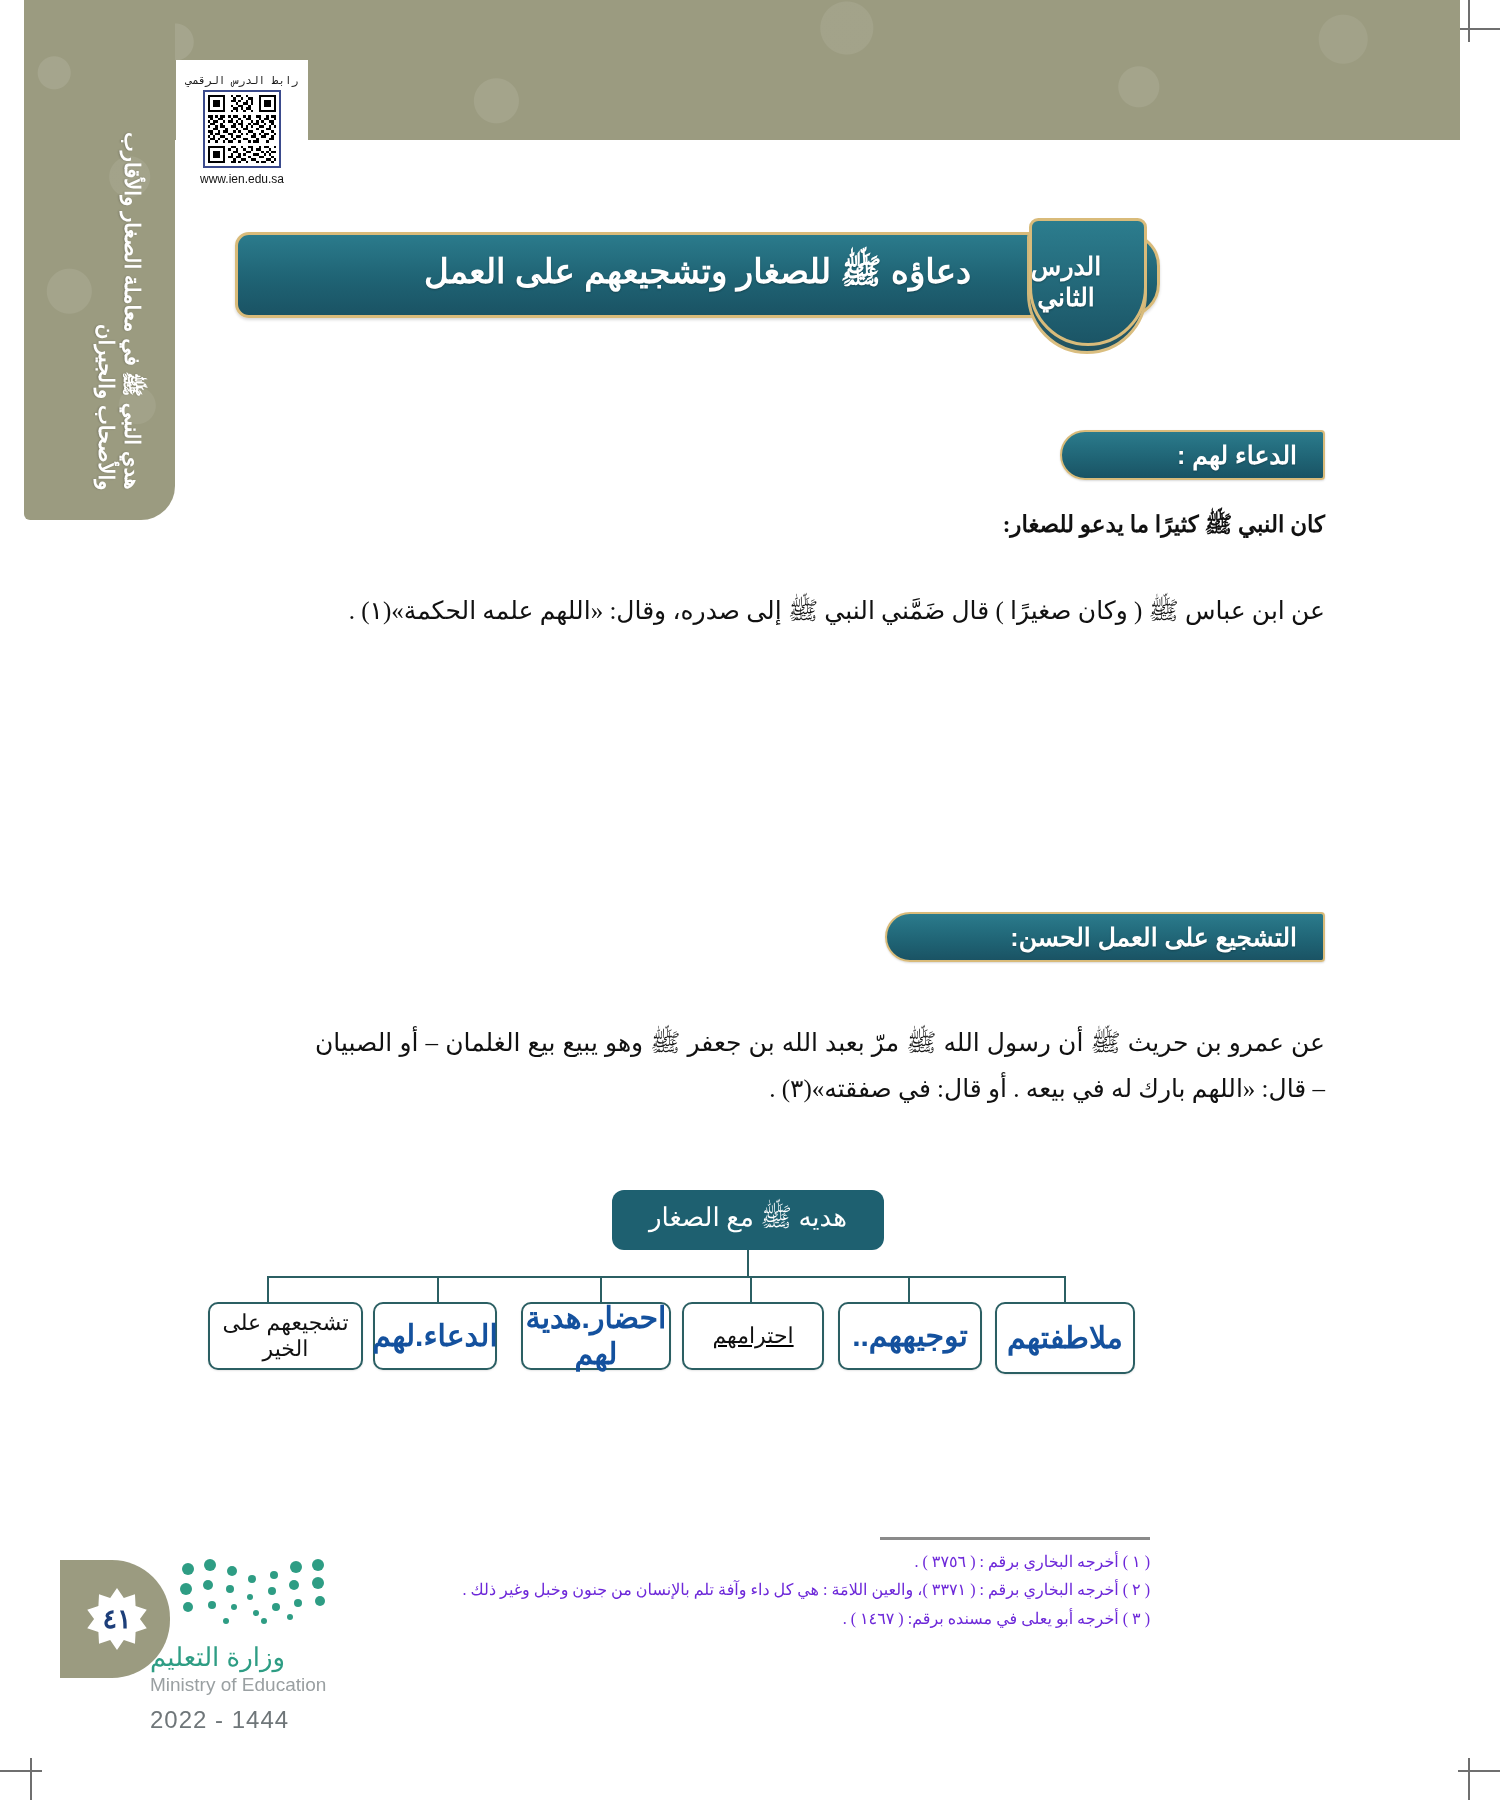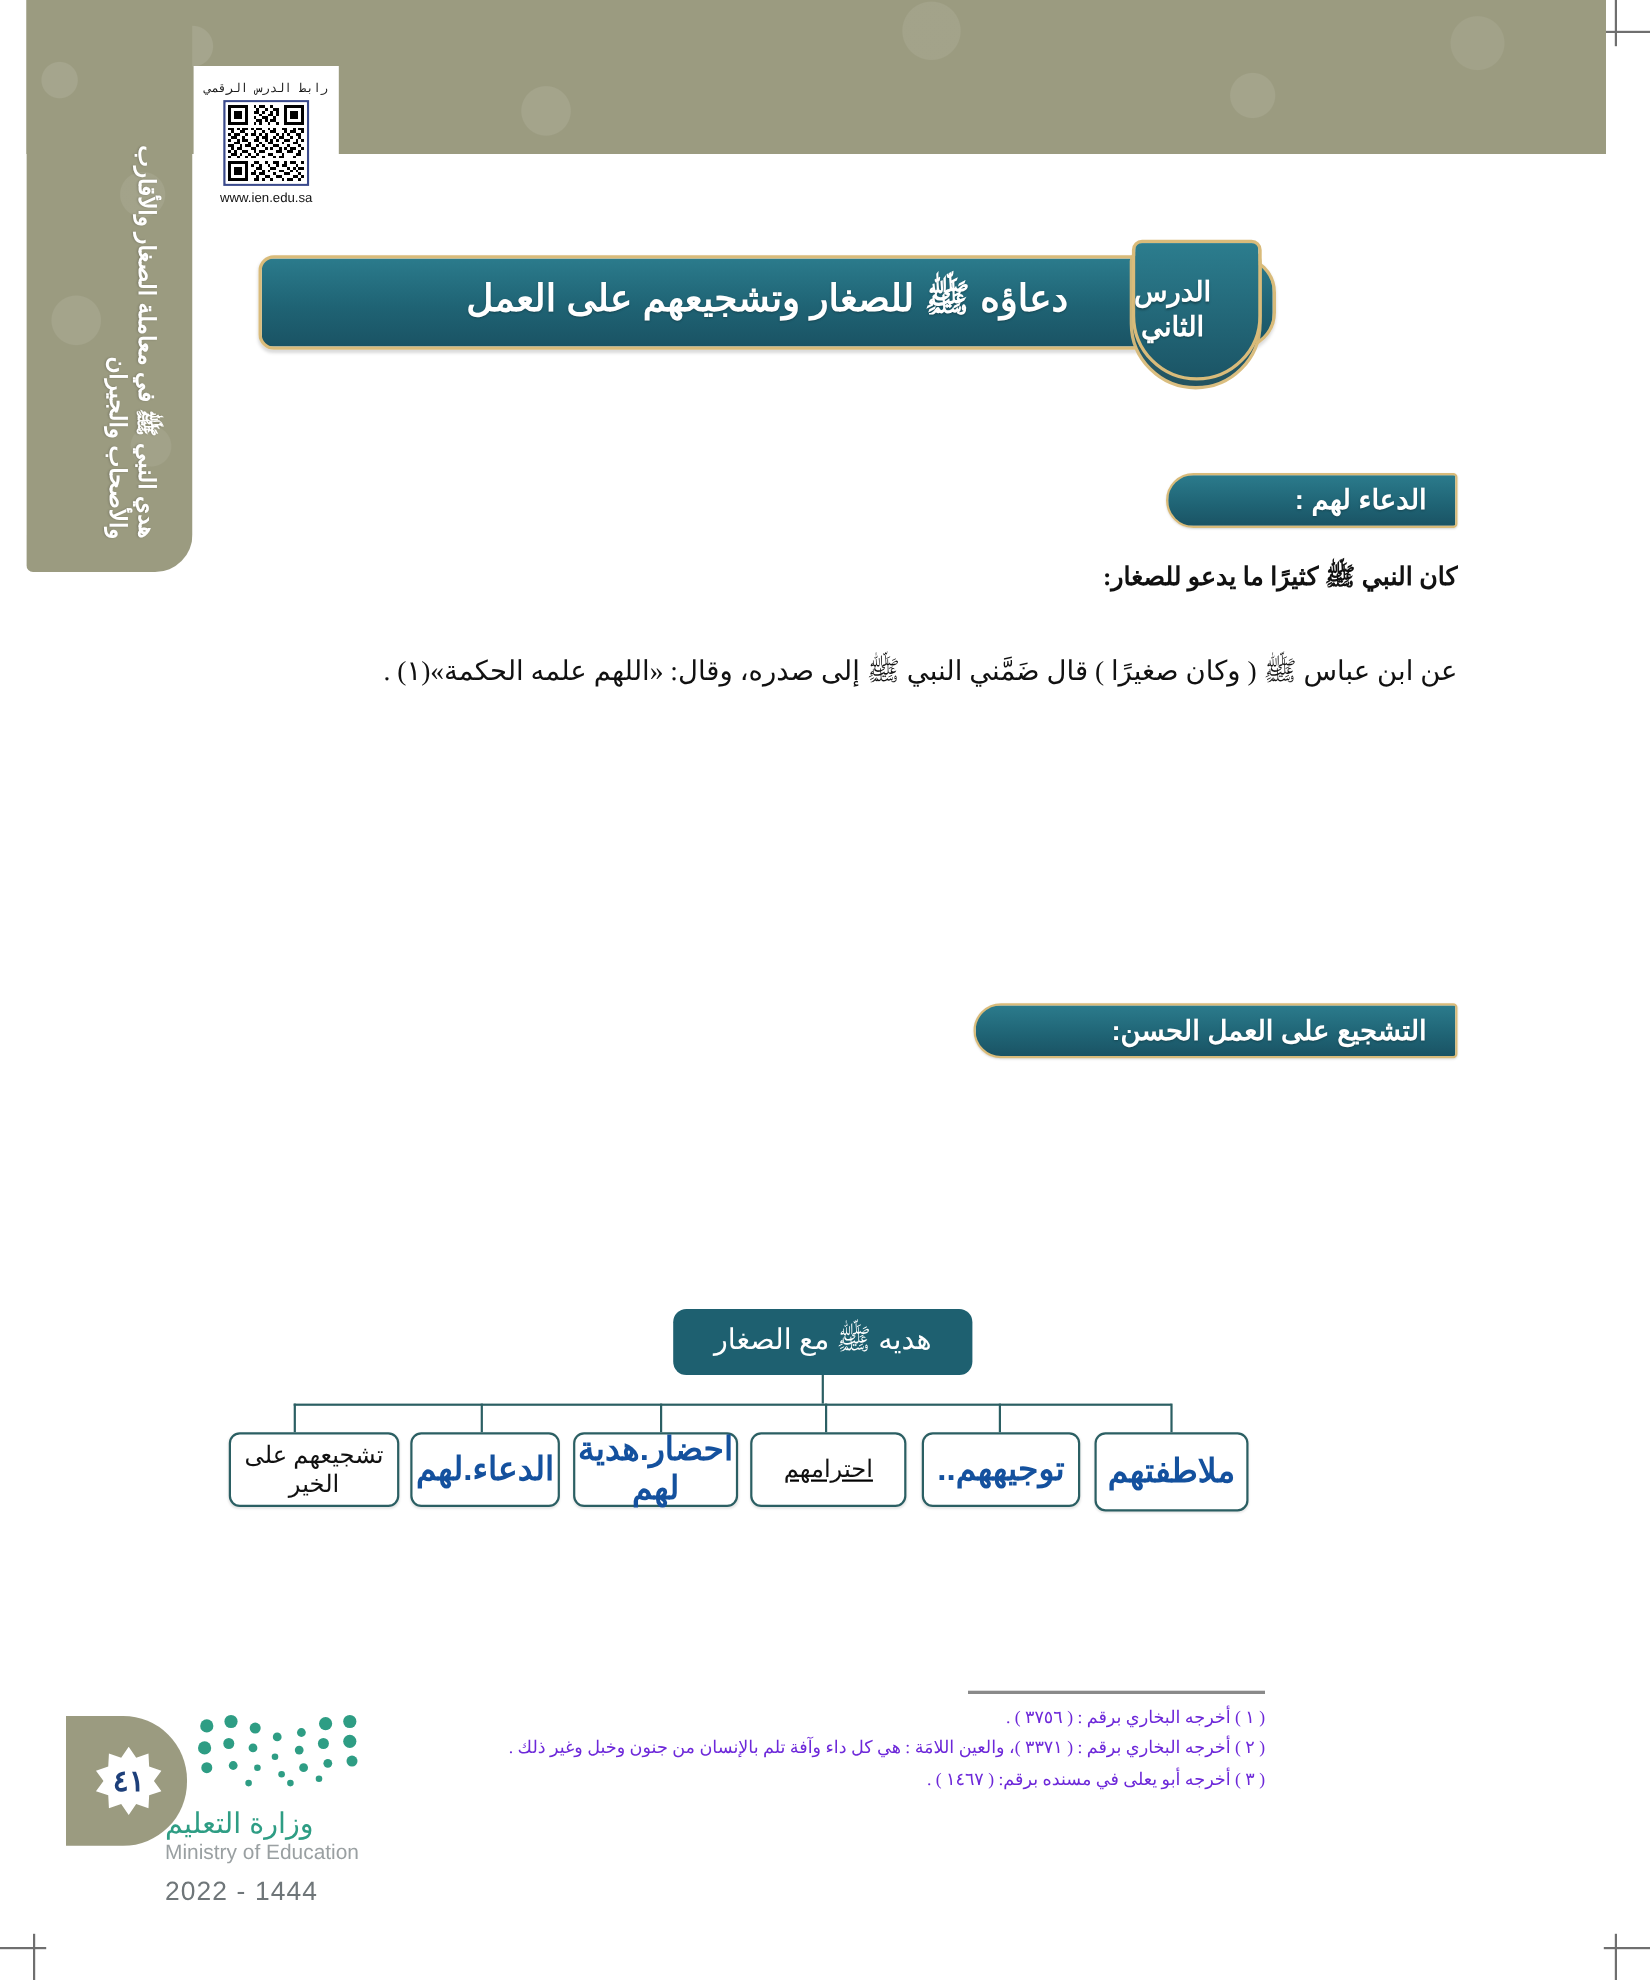--- a/index.html
+++ b/index.html
@@ -515,20 +515,21 @@
 
   <div class="intro">كان النبي ﷺ كثيرًا ما يدعو للصغار:</div>
 
   <div class="hadith" style="right:175px; top:588px; width:1010px;">عن ابن عباس ﷺ ( وكان صغيرًا ) قال ضَمَّني النبي ﷺ إلى صدره، وقال: «اللهم علمه الحكمة»(١) .</div>
 
 
   <div class="sec-head" style="right:175px; top:912px; width:440px;">
     <span>التشجيع على العمل الحسن:</span>
   </div>
 
+  <div class="hadith" style="right:175px; top:1020px; width:1010px;">عن عمرو بن حريث ﷺ أن رسول الله ﷺ مرّ بعبد الله بن جعفر ﷺ وهو يبيع بيع الغلمان – أو الصبيان – قال: «اللهم بارك له في بيعه . أو قال: في صفقته»(٣) .</div>
 
   <div class="diagram">
 
     <div class="diag-root">
       <span>هديه ﷺ مع الصغار</span>
     </div>
 
     <div class="ln v" style="left:747px; top:60px; height:26px;"></div>
     <div class="ln h" style="left:267px; top:86px; width:798px;"></div>
 
@@ -548,21 +549,21 @@
     </div>
 
     <div class="node plain" style="left:682px; top:112px; width:142px; height:68px;text-decoration:underline;">
       <span>احترامهم</span>
     </div>
 
     <div class="node bold" style="left:521px; top:112px; width:150px; height:68px;">
       <span>احضار.هدية لهم</span>
     </div>
 
-    <div class="node bold" style="left:373px; top:112px; width:136px; height:68px;">
+    <div class="node bold" style="left:373px; top:112px; width:124px; height:68px;">
       <span>الدعاء.لهم</span>
     </div>
 
     <div class="node plain" style="left:208px; top:112px; width:155px; height:68px;">
       <span>تشجيعهم على الخير</span>
     </div>
   </div>
 
   <div class="fn-rule"></div>
   <div class="footnotes">

